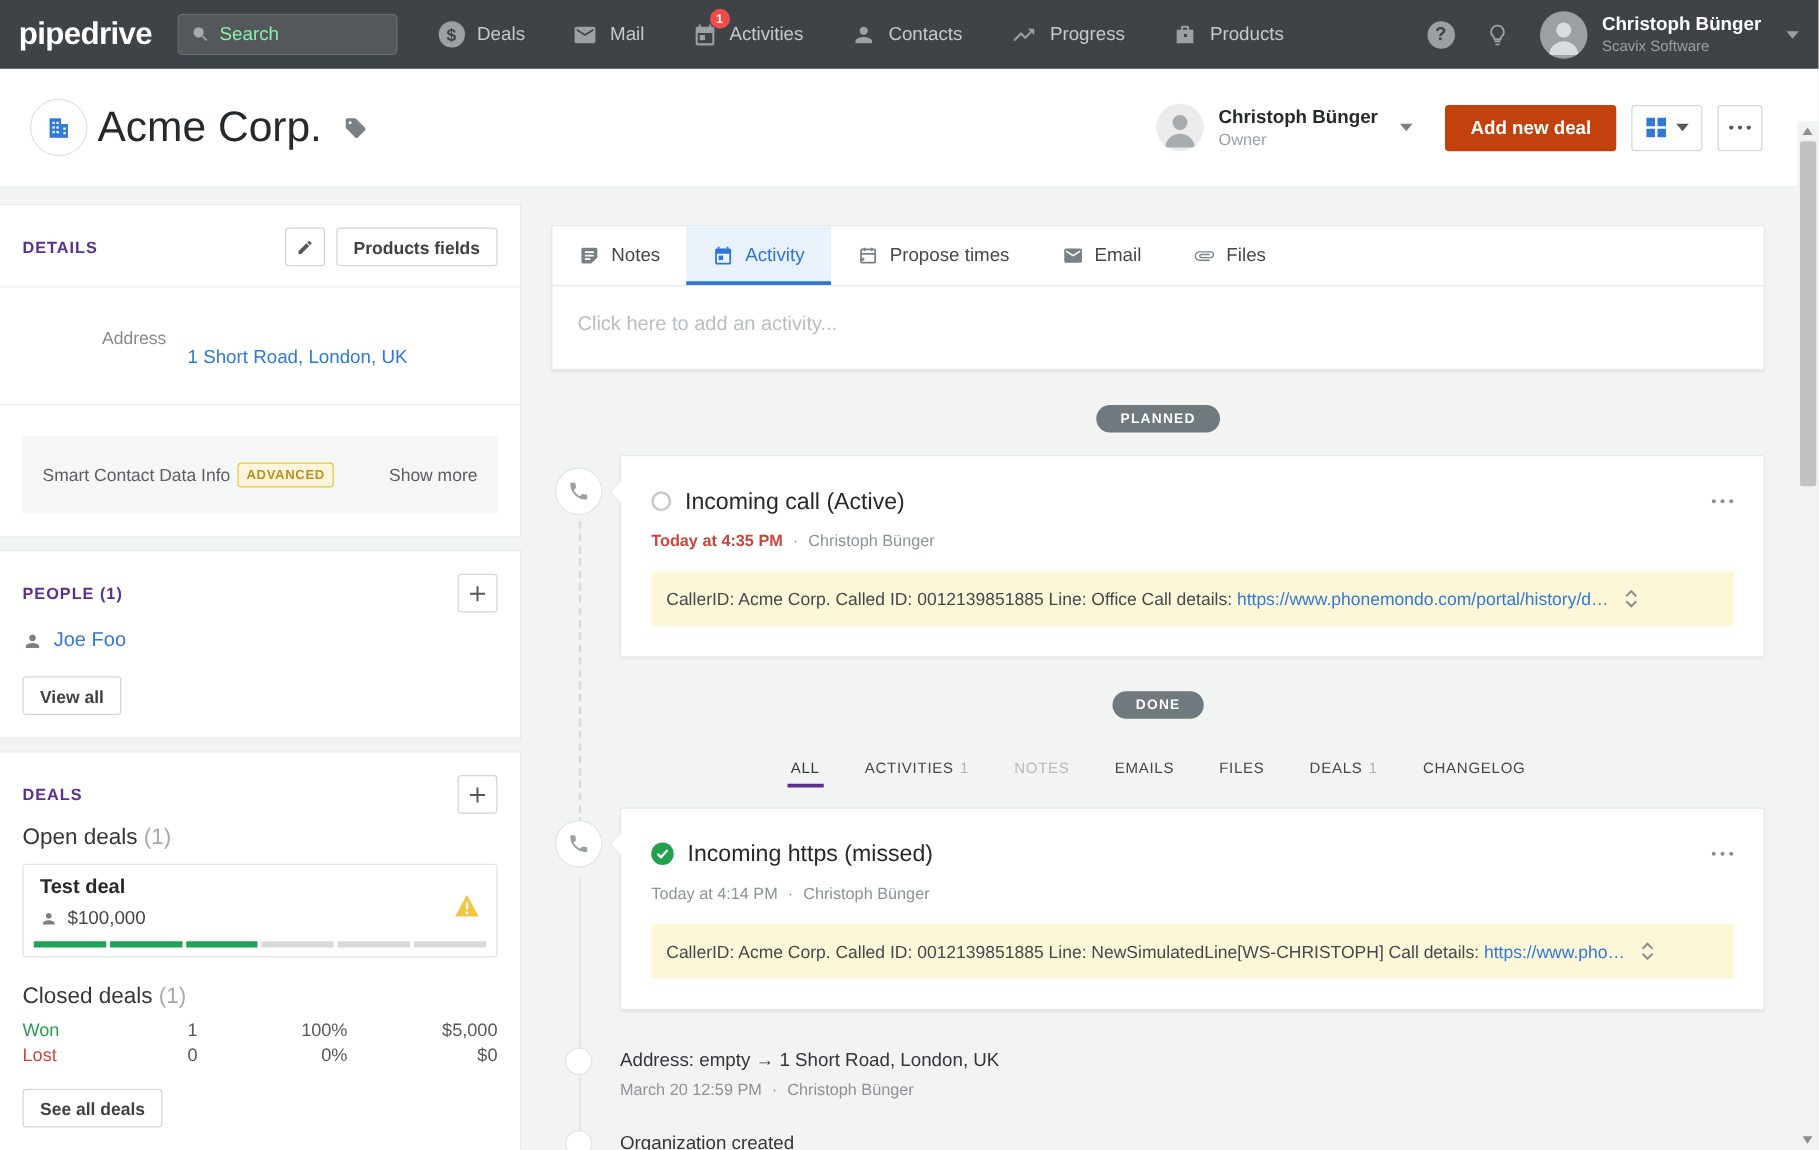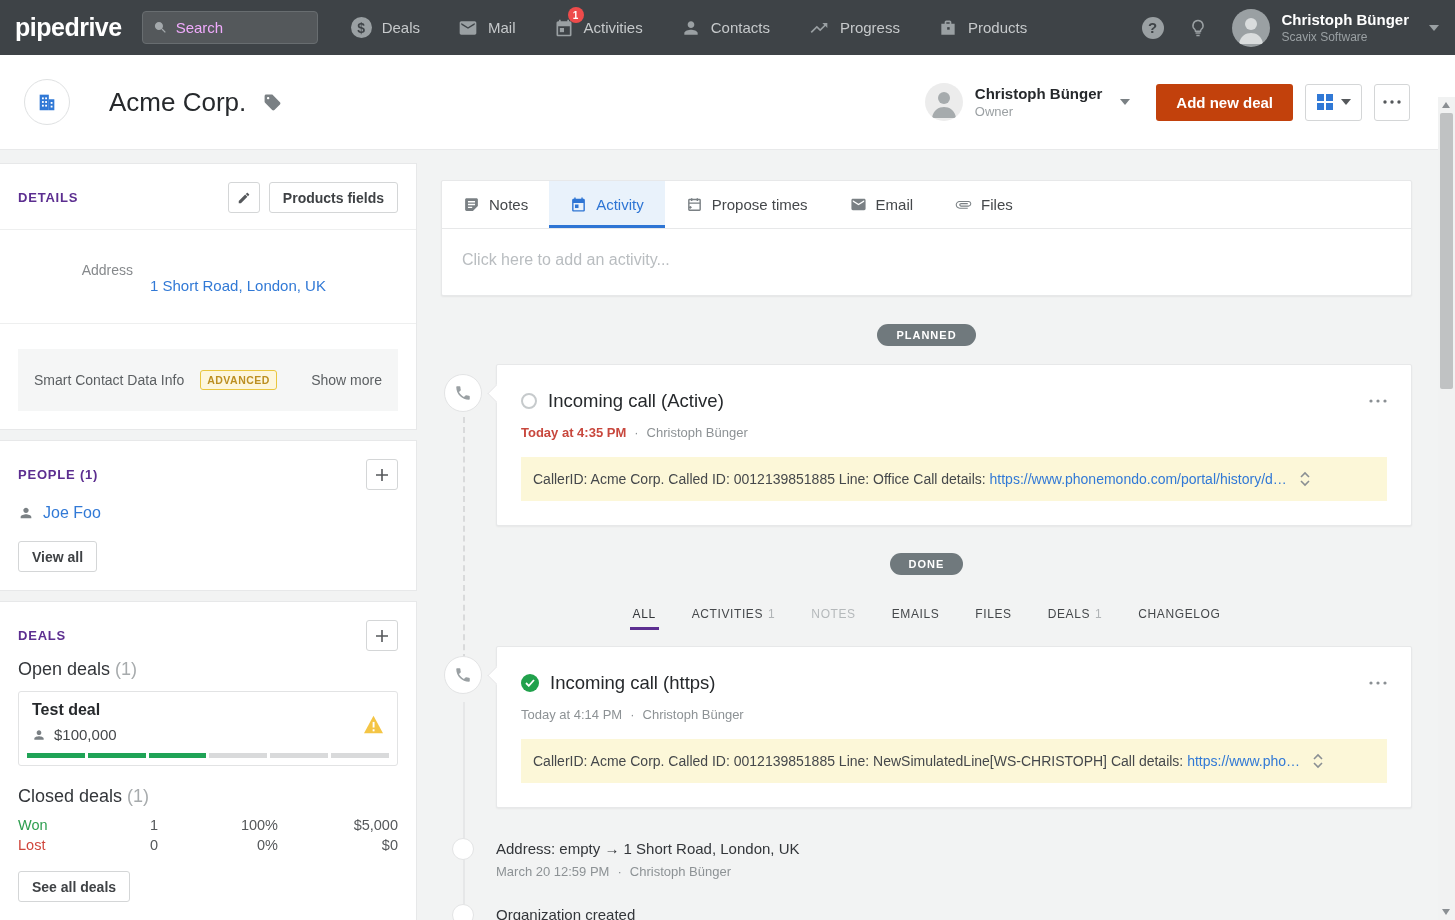--- a/index.html
+++ b/index.html
@@ -3,39 +3,39 @@
 <meta charset="utf-8">
 <style>
   * { box-sizing: border-box; margin: 0; padding: 0; }
   html,body { background:#e8e8e8; }
   body { font-family: "Liberation Sans", sans-serif; }
   #viewport { position:relative; width:1455px; height:920px; overflow:hidden; background:#f2f3f3; }
 
   
   .topnav { position:absolute; top:0; left:0; width:100%; height:55px; background:#3e4347; display:flex; align-items:center; z-index:30; }
   .logo { color:#fff; font-size:25px; font-weight:bold; margin-left:15px; letter-spacing:-0.5px; cursor:pointer; }
-  .searchbox { margin-left:20px; width:176px; height:33px; background:#54585b; border:1px solid #686d70; border-radius:4px; display:flex; align-items:center; padding:0 10px; gap:8px; color:#f0abfc; font-size:15px; cursor:text; }
+  .searchbox { margin-left:20px; width:176px; height:33px; background:#54585b; border:1px solid #686d70; border-radius:4px; display:flex; align-items:center; padding:0 10px; gap:8px; color:#86efac; font-size:15px; cursor:text; }
   .navitems { display:flex; margin-left:14px; }
   .navitem { display:flex; align-items:center; gap:10px; color:#c6c9cb; font-size:15px; padding:0 19px; height:55px; cursor:pointer; position:relative; }
   .navitem .ico { color:#9aa0a3; display:flex; }
   .dollar-circle { width:21px; height:21px; border-radius:50%; background:#9aa0a3; color:#3e4347; font-size:14px; font-weight:bold; display:flex; align-items:center; justify-content:center; }
   .navbadge { position:absolute; top:7px; left:33px; background:#ee4b4b; color:#fff; font-size:10px; font-weight:bold; min-width:16px; height:16px; border-radius:8px; display:flex; align-items:center; justify-content:center; padding:0 4px; }
   .nav-right { margin-left:auto; display:flex; align-items:center; gap:24px; padding-right:16px; }
   .help-circle { width:22px; height:22px; border-radius:50%; background:#9aa0a3; color:#3e4347; font-weight:bold; font-size:15px; display:flex; align-items:center; justify-content:center; cursor:pointer; }
   .bulb { color:#9aa0a3; display:flex; cursor:pointer; }
   .nav-user { display:flex; align-items:center; gap:12px; cursor:pointer; }
   .nav-avatar { width:38px; height:38px; border-radius:50%; background:#9aa0a3; overflow:hidden; position:relative; flex:none; }
   .nav-username { color:#fff; font-size:15px; font-weight:bold; }
   .nav-company { color:#9aa0a3; font-size:12px; margin-top:2px; }
   .caret { width:0; height:0; border-left:5px solid transparent; border-right:5px solid transparent; border-top:6px solid #9aa0a3; margin-left:8px; }
 
   
   .pageheader { position:absolute; top:55px; left:0; width:100%; height:95px; background:#fff; display:flex; align-items:center; padding:0 45px 0 24px; border-bottom:1px solid #e8e9ea; z-index:10; }
   .org-circle { width:46px; height:46px; border-radius:50%; border:1px solid #dfe1e2; display:flex; align-items:center; justify-content:center; color:#3179d6; flex:none; }
-  .org-title { font-size:26px; color:#26292c; margin-left:39px; }
+  .org-title { font-size:34px; color:#26292c; margin-left:8px; }
   .tag-ico { margin-left:17px; color:#7a8084; display:flex; cursor:pointer; }
   .header-right { margin-left:auto; display:flex; align-items:center; }
   .owner-avatar { width:38px; height:38px; border-radius:50%; background:#ececec; overflow:hidden; flex:none; }
   .owner-info { margin-left:12px; }
   .owner-name { font-size:15px; font-weight:bold; color:#26292c; }
   .owner-role { font-size:13px; color:#9ba0a3; margin-top:2px; }
   .hdr-caret { margin:0 26px 0 18px; border-top-color:#7a8084; cursor:pointer; }
   .btn-green { height:37px; padding:0 20px; background:#c2410c; color:#fff; font-weight:bold; font-size:15px; border:none; border-radius:3px; cursor:pointer; font-family:inherit; }
   .btn-grid { margin-left:12px; width:57px; height:37px; background:#fff; border:1px solid #d4d6d7; border-radius:3px; display:flex; align-items:center; justify-content:center; gap:8px; cursor:pointer; }
   .grid-caret { width:0;height:0;border-left:5px solid transparent;border-right:5px solid transparent;border-top:6px solid #55585b; }
@@ -47,21 +47,21 @@
   .card-head-row { display:flex; align-items:center; }
   .purple-heading { color:#5c2e90; font-size:13px; font-weight:bold; letter-spacing:0.8px; }
   .head-actions { margin-left:auto; display:flex; gap:9px; }
   .sq-btn { width:32px; height:31px; background:#fff; border:1px solid #d4d6d7; border-radius:3px; display:flex; align-items:center; justify-content:center; color:#55585b; cursor:pointer; }
   .btn-outline { height:31px; padding:0 13px; background:#fff; border:1px solid #d4d6d7; border-radius:3px; color:#3f4245; font-size:14px; font-weight:bold; display:flex; align-items:center; cursor:pointer; font-family:inherit; }
   .divider { border-top:1px solid #eeefef; margin:16px -18px 0; }
   .addr-row { display:flex; align-items:center; padding:15px 0 13px; }
   .addr-label { width:115px; text-align:right; color:#86898c; font-size:14px; flex:none; }
   .addr-value { margin-left:17px; color:#3179d6; font-size:15px; cursor:pointer; text-decoration:none;margin-top:32px; }
   .smart-box { margin-top:25px; background:#f5f6f6; padding:21px 16px; display:flex; align-items:center; font-size:14px; color:#5b5f62; }
-  .adv-badge { margin-left:16px; font-size:10.5px; font-weight:bold; letter-spacing:0.5px; color:#bc8f21; background:#fdf6dd; border:1px solid #e9c63f; border-radius:3px; padding:3px 6px; }
+  .adv-badge { margin-left:6px; font-size:10.5px; font-weight:bold; letter-spacing:0.5px; color:#bc8f21; background:#fdf6dd; border:1px solid #e9c63f; border-radius:3px; padding:3px 6px; }
   .show-more { margin-left:auto; color:#5b5f62; cursor:pointer; }
   .person-row { display:flex; align-items:center; gap:9px; margin-top:14px; }
   .person-ico { color:#7a8084; display:flex; }
   .person-link { color:#3179d6; font-size:16px; cursor:pointer; text-decoration:none; }
   .small-btn { margin-top:19px; display:inline-flex; }
   .section-title { font-size:18px; color:#33363a; margin-top:8px; }
   .count-gray { color:#a7abad; }
   .deal-box { margin-top:11px; border:1px solid #e2e3e4; border-radius:3px; padding:9px 11px 7px; position:relative; cursor:pointer; }
   .deal-title { font-size:16px; font-weight:bold; color:#26292c; padding-left:2px; }
   .deal-value-row { display:flex; align-items:center; gap:8px; margin-top:7px; color:#45484b; font-size:15px; padding-left:2px; }
@@ -519,21 +519,21 @@
             </svg>
         </div>
       </div>
       <div class="acard">
         <div class="acard-head">
           <span class="status-done">
             <svg width="10" height="8" viewBox="0 0 10 8" fill="none" stroke="#fff" stroke-width="1.8">
                 <path d="M1 4l2.8 2.8L9 1"></path>
               </svg>
           </span>
-          <span class="acard-title">Incoming call (https)</span>
+          <span class="acard-title">Incoming https (missed)</span>
           <span class="dots">
             <svg width="18" height="4" viewBox="0 0 18 4" fill="currentColor">
                 <circle cx="2" cy="2" r="1.6"></circle>
                 <circle cx="9" cy="2" r="1.6"></circle>
                 <circle cx="16" cy="2" r="1.6"></circle>
               </svg>
           </span>
         </div>
         <div class="acard-meta">
           <span>Today at 4:14 PM</span>

